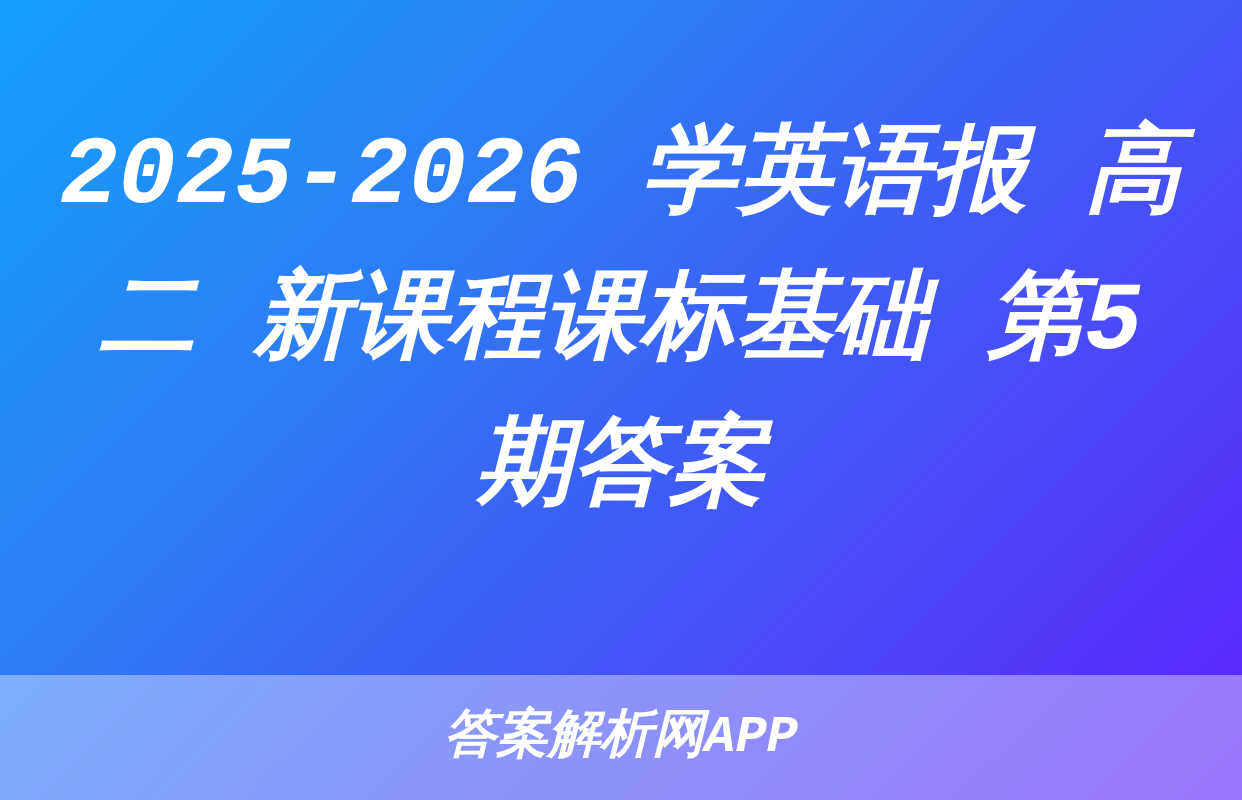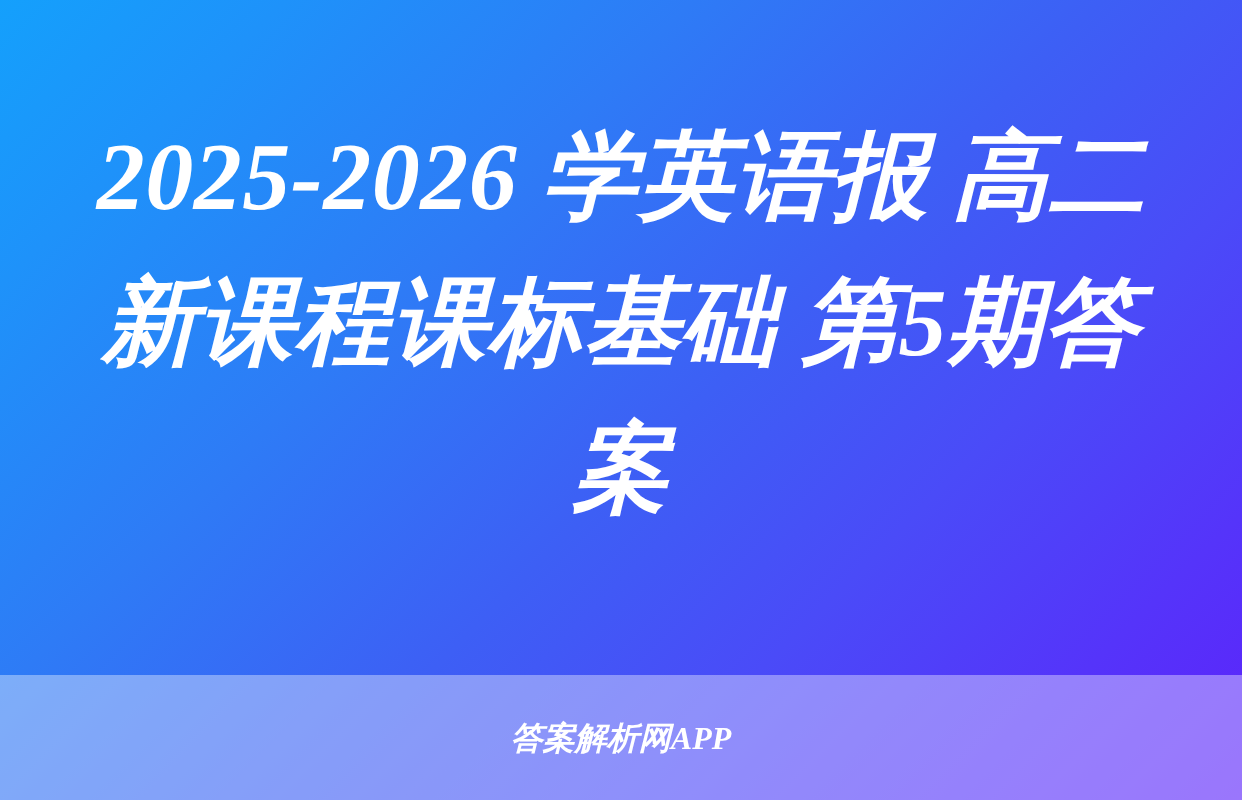--- a/index.html
+++ b/index.html
@@ -7,21 +7,21 @@
     margin: 0;
     padding: 0;
     background: #ffffff;
   }
 
   #banner {
     position: relative;
     width: 1242px;
     height: 800px;
     overflow: hidden;
-    font-family: Liberation Serif, serif;
+    font-family: Liberation Mono, monospace;
     
     background-image: linear-gradient(
         135deg,
         #14A0FC 0%,
         #1E92FA 14%,
         #2E7BF6 34%,
         #3D5FF5 54%,
         #4A4BF8 70%,
         #5534FA 86%,
         #5C22FB 100%);
@@ -63,21 +63,21 @@
     width: 1242px;
     height: 125px;
     background-color: rgba(255, 255, 255, 0.38);
     display: flex;
     align-items: center;
     justify-content: center;
   }
 
   #footer-text {
     color: #ffffff;
-    font-size: 32px;
+    font-size: 52px;
     line-height: 46px;
     font-weight: 700;
     font-style: italic;
     letter-spacing: 0px;
     white-space: nowrap;
   }
 </style>
 </head>
 <body>
 

